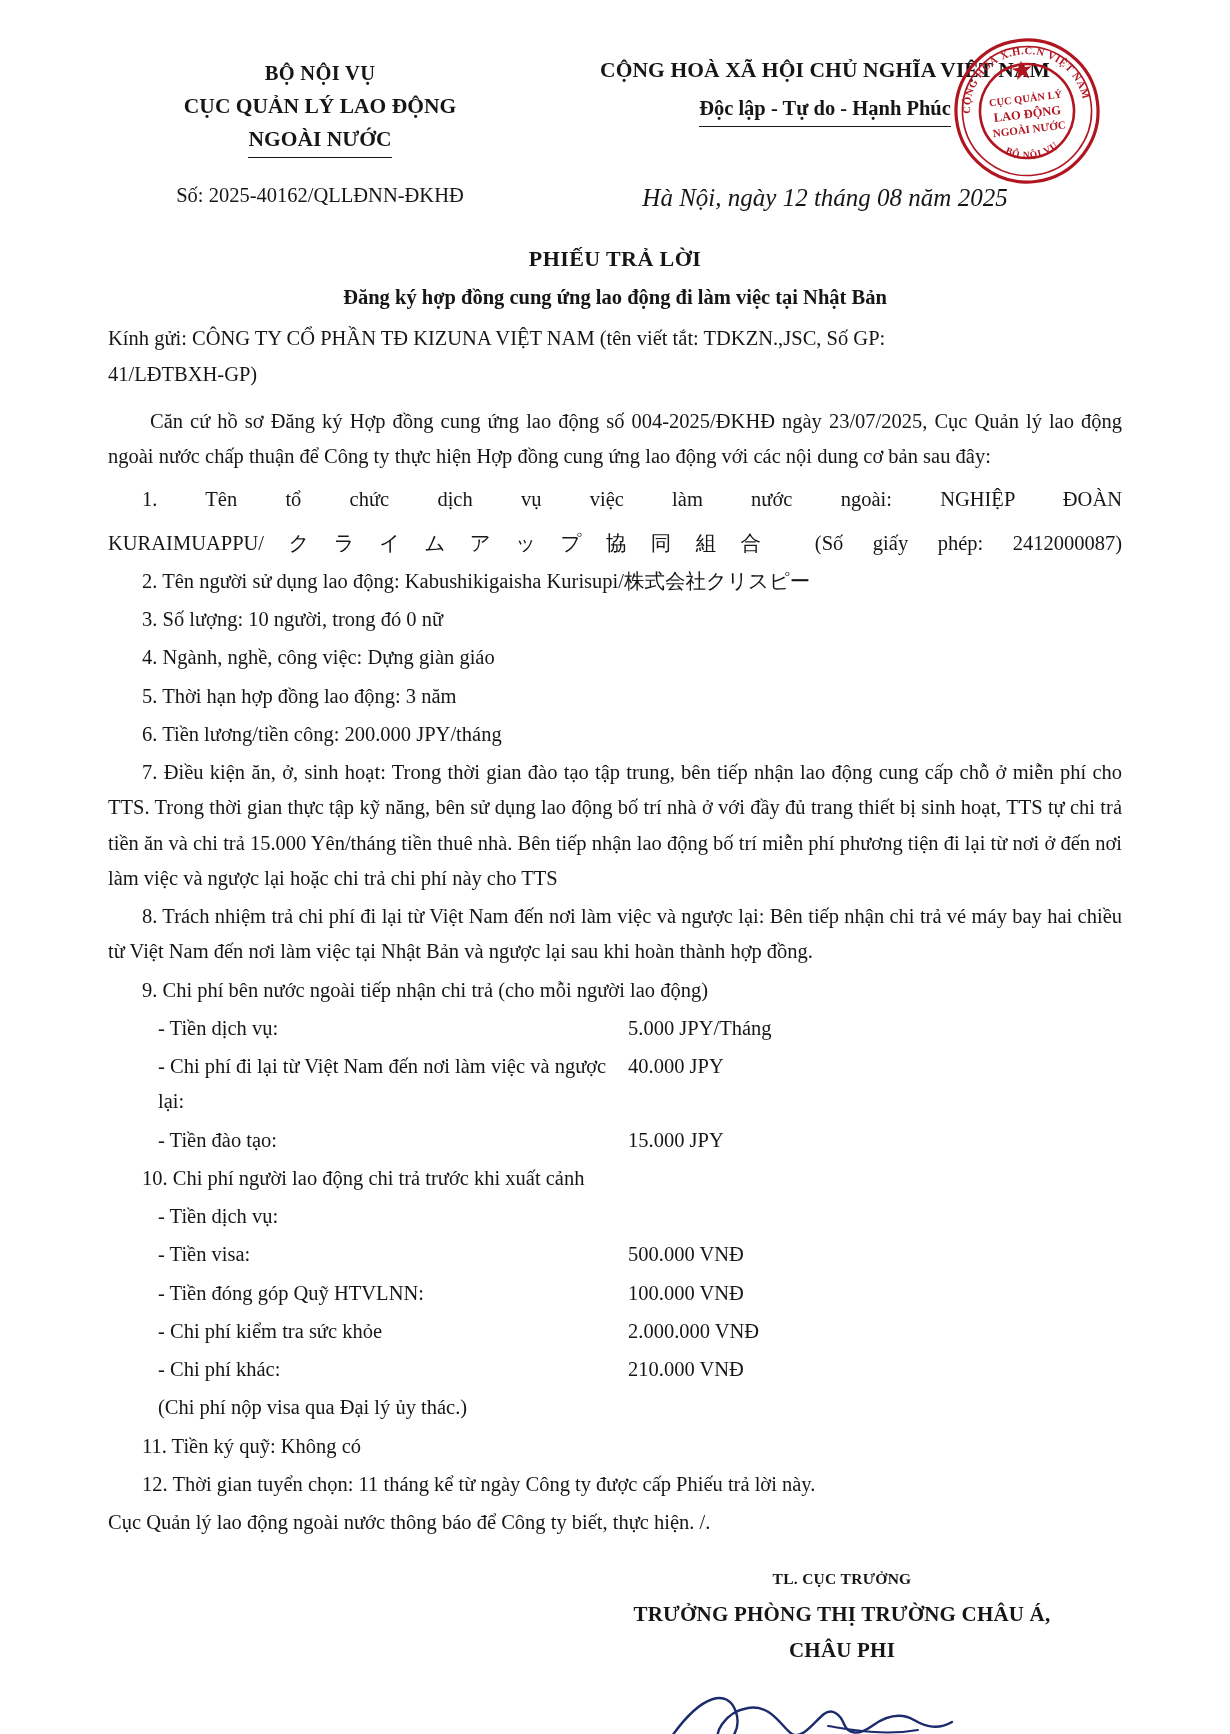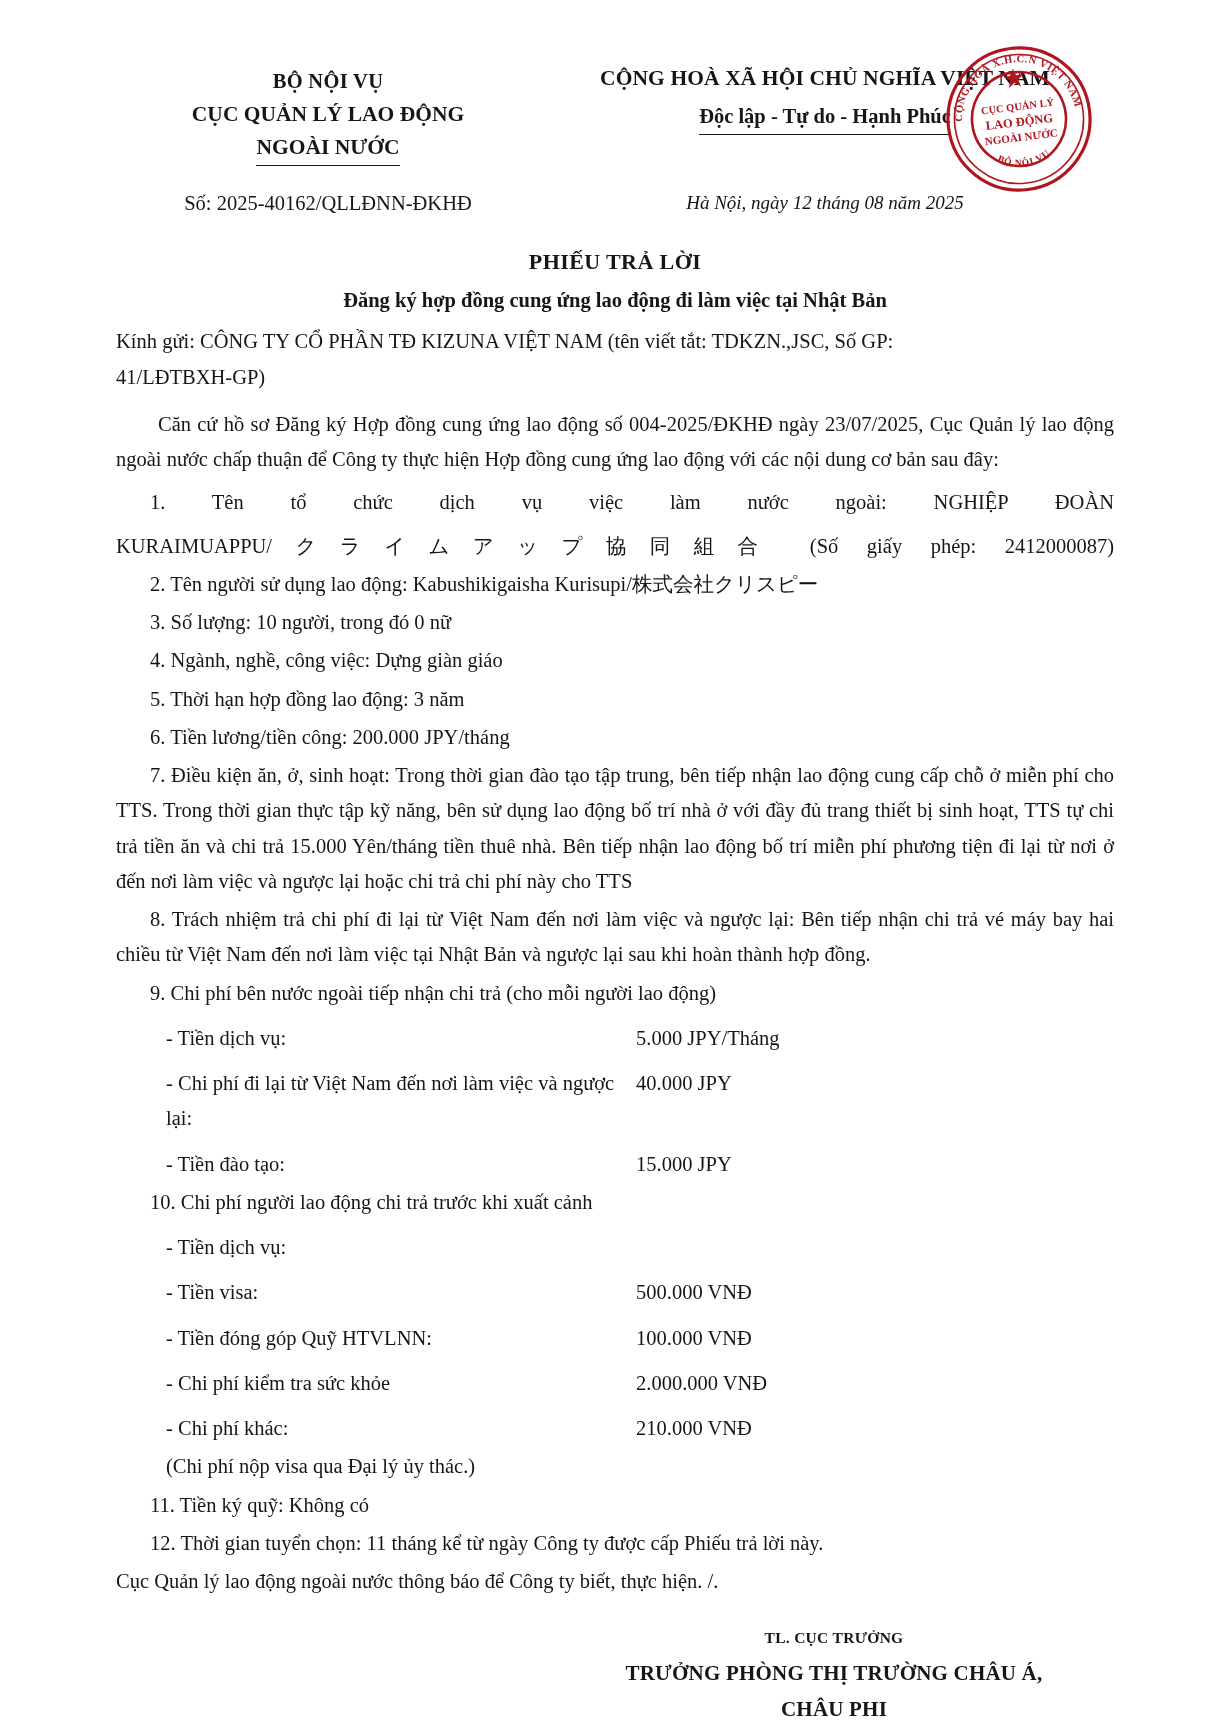--- a/index.html
+++ b/index.html
@@ -12,21 +12,21 @@
     height: 1734px;
     position: relative;
     font-family: "Liberation Serif", "DejaVu Serif", serif;
     color: #161616;
     overflow: hidden;
   }
   .page {
     position: relative;
     width: 1230px;
     height: 1420px;
-    padding: 8px;
+    padding: 0;
     box-sizing: border-box;
   }
   
   .header {
     position: relative;
     display: flex;
     padding: 48px 110px 0 110px;
     box-sizing: border-box;
   }
   .header-left {
@@ -89,21 +89,21 @@
     box-sizing: border-box;
   }
   .doc-no {
     width: 420px;
     text-align: center;
     font-size: 20.5px;
   }
   .doc-date {
     flex: 1;
     text-align: center;
-    font-size: 19px;
+    font-size: 25px;
     font-style: italic;
   }
   
   .title-main {
     text-align: center;
     font-size: 22px;
     font-weight: bold;
     letter-spacing: .4px;
     margin-top: 34px;
   }
@@ -141,21 +141,21 @@
     text-indent: 34px;
     text-align: justify;
     text-align-last: justify;
   }
   .item-1b {
     text-align: left;
     text-indent: 0;
   }
   .fee-line {
     display: flex;
-    margin-top: 10px;
+    margin-top: 3px;
     padding-left: 50px;
   }
   .fee-label {
     width: 470px;
     flex: 0 0 470px;
   }
   .fee-label.wide { width: 470px; flex: 0 0 470px; }
   .fee-value { flex: 1; }
   .note-line {
     margin-top: 3px;

